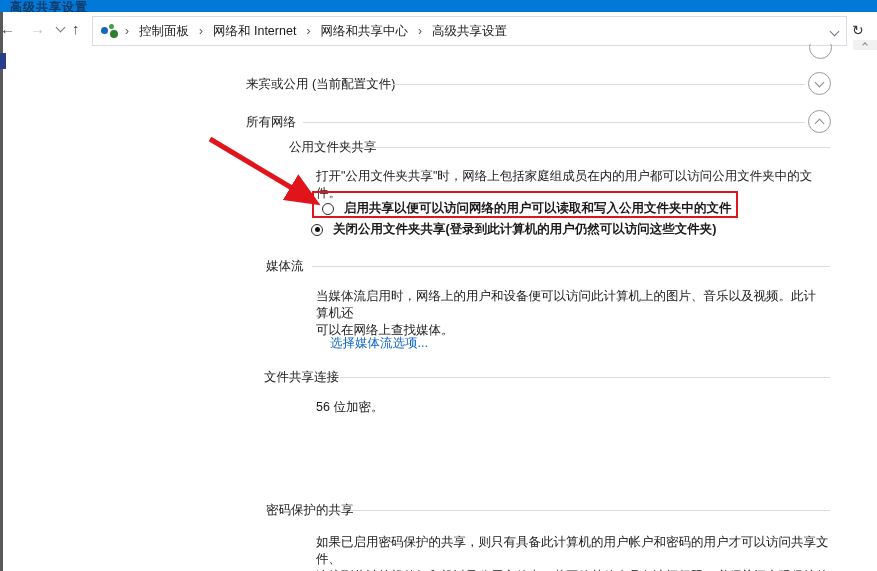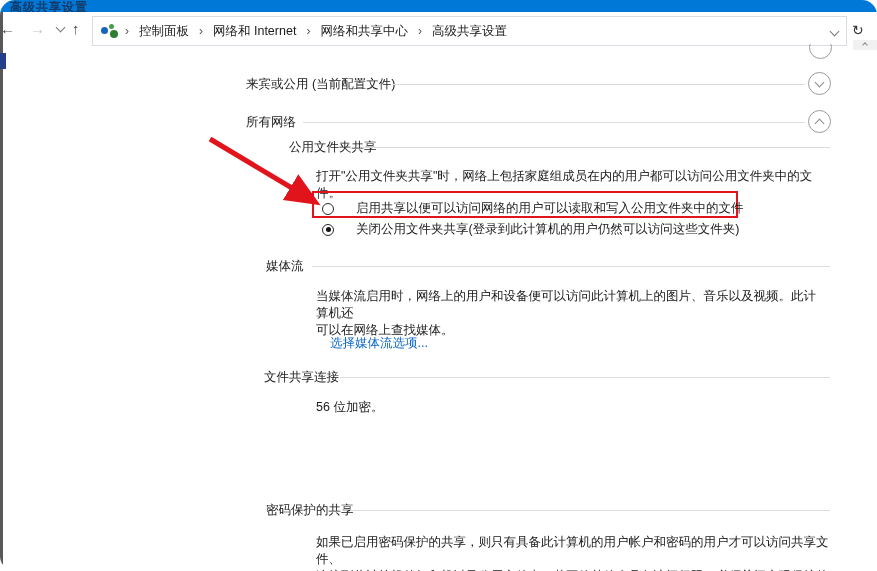--- a/index.html
+++ b/index.html
@@ -1,20 +1,20 @@
 <!DOCTYPE html>
 <html><head>
 <meta charset="utf-8">
 <style>
   * { margin:0; padding:0; box-sizing:border-box; }
   html,body { background:#fff; }
   #page {
     position:relative; width:877px; height:571px; overflow:hidden;
     font-family:"Liberation Sans","DejaVu Sans",sans-serif;
-    font-size:12.5px; color:#1a1a1a; background:#fff;border-radius:15px;
+    font-size:12.5px; color:#1a1a1a; background:#fff;
   }
   
   .titlebar { position:absolute; left:0; top:0; width:877px; height:12px; background:#0078d7; overflow:hidden; }
   .titlebar-text { position:absolute; left:10px; top:-1px; font-size:12px; color:#123a66; font-weight:bold; letter-spacing:1px; }
   
   .navbar { position:absolute; left:0; top:12px; width:877px; height:35px; background:#fff; }
   .nav-ico { position:absolute; top:7px; font-size:15px; color:#4d4d4d; line-height:20px; }
   .nav-ico.disabled { color:#c3c3c3; }
   .chev { display:inline-block; width:7px; height:7px; border-right:1.4px solid #777; border-bottom:1.4px solid #777; transform:rotate(45deg); }
   .chev.up { transform:rotate(-135deg); }
@@ -39,21 +39,21 @@
   .sec-title { position:absolute; color:#1a1a1a; }
   .hline { position:absolute; height:1px; background:#dcdcdc; }
   .circle-btn { position:absolute; width:23px; height:23px; border:1px solid #9a9a9a; border-radius:50%; display:flex; align-items:center; justify-content:center; }
   .circle-btn .chev { border-color:#8a8a8a; }
   .circle-btn .chev.down { margin-top:-3px; }
   .circle-btn .chev.up { margin-top:3px; }
   .partial-circle-clip { position:absolute; left:806px; top:44px; width:30px; height:18px; overflow:hidden; }
   .partial-circle-clip .inner { position:absolute; left:3px; top:-8px; width:23px; height:23px; border:1px solid #9a9a9a; border-radius:50%; }
   .para { position:absolute; line-height:17px; color:#1a1a1a; }
   .para span { display:block; }
-  .option-row { position:absolute; display:flex; align-items:center; gap:22px; }
+  .option-row { position:absolute; display:flex; align-items:center; gap:10px;font-weight:bold; }
   .radio { width:12px; height:12px; border:1px solid #2b2b2b; border-radius:50%; flex:0 0 auto; position:relative; background:#fff; }
   .radio.selected::after { content:""; position:absolute; left:2.5px; top:2.5px; width:5px; height:5px; border-radius:50%; background:#111; }
   .link { position:absolute; color:#0a64c8; cursor:pointer; }
   
   .red-rect { position:absolute; left:312px; top:191px; width:426px; height:27px; border:2px solid #e1141c; }
   .arrow-svg { position:absolute; left:200px; top:128px; width:130px; height:86px; }
 </style>
 </head>
 <body>
 
@@ -124,21 +124,21 @@
         <path d="M0,0 L7,3 L0,6 Z" fill="#e1141c"></path>
       </marker>
     </defs>
     <line x1="10" y1="11" x2="112" y2="72" stroke="#e1141c" stroke-width="5" marker-end="url(#ah)"></line>
   </svg>
 
   <div class="option-row" style="left:322px; top:200px;">
     <span class="radio"></span>
     <span>启用共享以便可以访问网络的用户可以读取和写入公用文件夹中的文件</span>
   </div>
-  <div class="option-row" style="left:322px; top:221px;">
+  <div class="option-row" style="left:311px; top:221px;">
     <span class="radio selected"></span>
     <span>关闭公用文件夹共享(登录到此计算机的用户仍然可以访问这些文件夹)</span>
   </div>
 
   <div class="sec-title" style="left:266px; top:258px;">媒体流</div>
   <div class="hline" style="left:312px; top:266px; width:518px;"></div>
   <div class="para" style="left:316px; top:288px; width:510px;">
     <span>当媒体流启用时，网络上的用户和设备便可以访问此计算机上的图片、音乐以及视频。此计算机还</span>
     <span>可以在网络上查找媒体。</span>
   </div>

